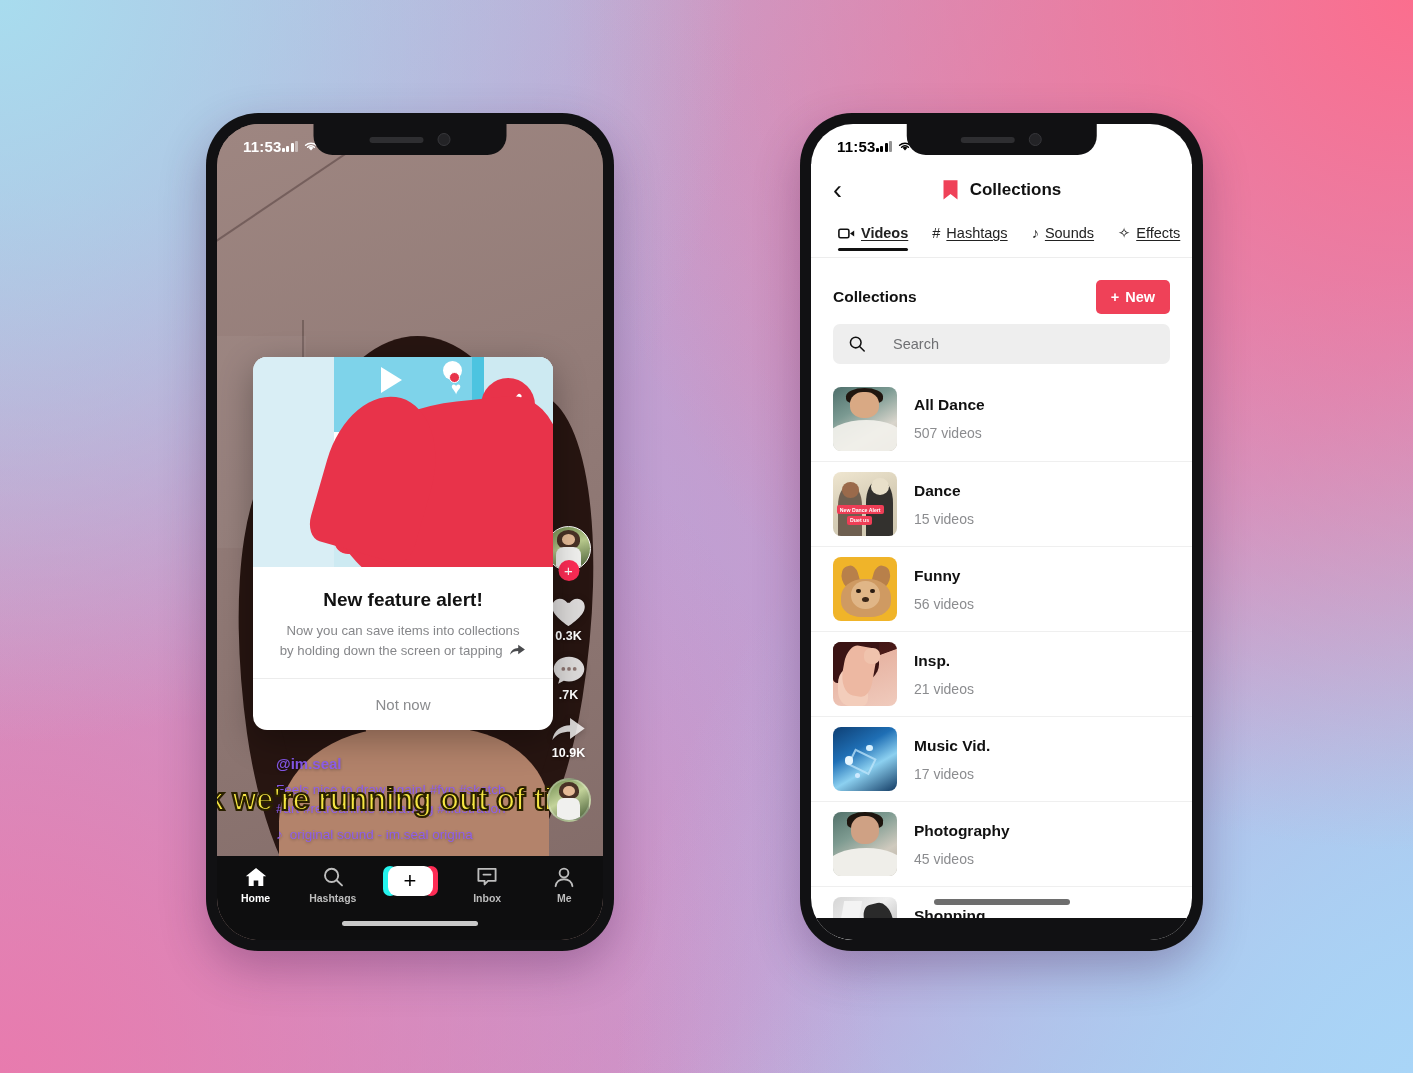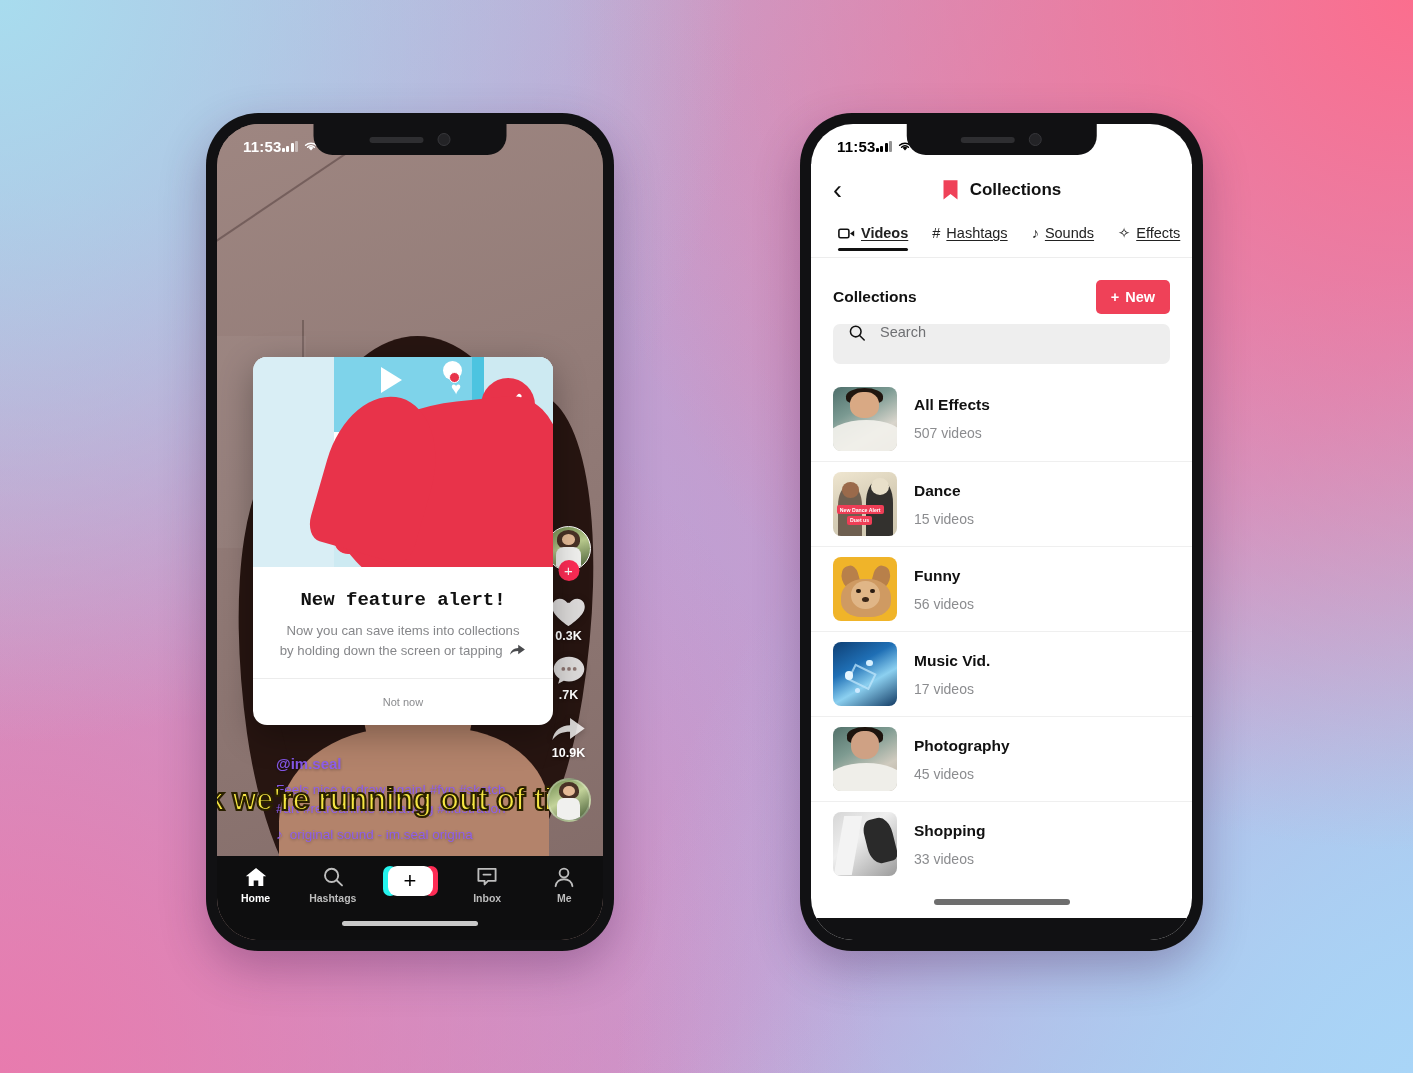--- a/index.html
+++ b/index.html
@@ -180,24 +180,24 @@
   .ill-stripe { position:absolute; left: 73%; top:0; width: 4%; height: 100%; background:#4cc4e0;}
   .ill-rightpane { position:absolute; left: 77%; top:0; width: 23%; height:100%; background:#cdeaf2;}
   .ill-badge { position:absolute; right: 6%; top: 10%; width: 54px; height: 54px; border-radius:50%;
      background:#e8334a; display:flex; align-items:center; justify-content:center;}
   .ill-badge svg { width: 30px; height: 30px; }
   .ill-hand { position:absolute; right: -4%; bottom: -14%; width: 78%; height: 92%;
      background:#e8334a; border-radius: 58% 20% 10% 48% / 46% 30% 20% 52%; transform: rotate(-6deg); }
   .ill-finger { position:absolute; left: 24%; bottom: 6%; width: 36%; height: 76%;
      background:#e8334a; border-radius: 50% 50% 14% 14%; transform: rotate(16deg); }
   .modal-body { padding: 22px 18px 18px; text-align:center; }
-  .modal-title { font-size: 19px; font-weight: 800; color:#111;font-family:Liberation Mono, monospace; }
+  .modal-title { font-size: 19px; font-weight: 800; color:#111; }
   .modal-sub { font-size: 13.2px; color:#86878a; line-height: 1.48; margin-top: 10px; }
   .modal-actions { display:flex; border-top: 1px solid #ececec; }
-  .modal-actions .btn { flex:1; text-align:center; padding: 17px 4px; font-size: 11px; }
+  .modal-actions .btn { flex:1; text-align:center; padding: 17px 4px; font-size: 15px; }
   .modal-actions .btn.sec { color: #8a8b8e; font-weight: 400; }
   .modal-actions .btn.pri { color: #111; font-weight: 800; border-left: 1px solid #ececec;}
 
   
   #phoneRight { left: 800px; top: 113px; width: 403px; height: 838px; }
   #phoneRight .screen { background:#fff; }
   .coll-status { color:#000; }
   .coll-header { position:absolute; top:40px; left:0; right:0; height: 52px;
     display:flex; align-items:center; justify-content:center; z-index: 20; background:#fff;}
   .coll-back { position:absolute; left: 22px; top: 50%; transform: translateY(-50%);
@@ -210,21 +210,21 @@
   .coll-tabs .tab .txt { text-decoration: underline; text-underline-offset: 2.4px; }
   .coll-tabs .tab.active { font-weight: 800; }
   .coll-tabs .tab.active::after { content:""; position:absolute; left:0; right:0; bottom:-1px;
     height: 3px; background:#111; border-radius: 2px;}
   .coll-sec { position:absolute; top: 150px; left:0; right:0; padding: 6px 22px 0;
     display:flex; align-items:center; justify-content:space-between; z-index: 18; }
   .coll-sec .lbl { font-size: 15.5px; font-weight: 800; color:#111;}
   .new-btn { background:#ef4158; color:#fff; font-size: 14.5px; font-weight: 800;
     padding: 9px 15px; border-radius: 5px; display:flex; gap:6px; align-items:center; }
   .coll-search { position:absolute; top: 200px; left: 22px; right: 22px; height: 40px;
-    background:#eeeeee; border-radius: 7px; display:flex; align-items:flex-start; gap: 14px;
+    background:#eeeeee; border-radius: 7px; display:flex; align-items:center; gap: 27px;
     padding: 0 15px; z-index:18; }
   .coll-search .ph { font-size: 14.5px; color:#6f7073; }
   .coll-list { position:absolute; top: 252px; left:0; right:0; bottom: 0; overflow:hidden; }
   .coll-row { display:flex; align-items:center; gap: 17px; padding: 11px 22px; height: 85px; }
   .coll-row + .coll-row { border-top: 1px solid #efefef; }
   .coll-thumb { width: 64px; height: 64px; border-radius: 8px; overflow:hidden; flex:none;
     position: relative; background:#ddd;}
   .coll-info .nm { font-size: 15.5px; font-weight: 800; color:#111; }
   .coll-info .vc { font-size: 14px; color:#8b8c8f; margin-top: 11px;}
   
@@ -525,21 +525,21 @@
 
     <div class="coll-list">
 
       <div class="coll-row">
         <div class="coll-thumb th-bath">
           <div class="h"></div>
             <div class="f"></div>
             <div class="foam"></div>
         </div>
         <div class="coll-info">
-          <div class="nm">All Effects</div>
+          <div class="nm">All Dance</div>
           <div class="vc">507 videos</div>
         </div>
       </div>
 
       <div class="coll-row">
         <div class="coll-thumb th-dance">
           <div class="p1"></div>
             <div class="p2"></div>
             <div class="hd1"></div>
             <div class="hd2"></div>
@@ -561,20 +561,32 @@
           <div class="ey"></div>
             <div class="ey r"></div>
             <div class="nz"></div>
         </div>
         <div class="coll-info">
           <div class="nm">Funny</div>
           <div class="vc">56 videos</div>
         </div>
       </div>
 
+      <div class="coll-row">
+        <div class="coll-thumb th-insp">
+          <div class="hair"></div>
+            <div class="fc"></div>
+            <div class="arm"></div>
+            <div class="fist"></div>
+        </div>
+        <div class="coll-info">
+          <div class="nm">Insp.</div>
+          <div class="vc">21 videos</div>
+        </div>
+      </div>
 
       <div class="coll-row">
         <div class="coll-thumb th-music">
           <div class="st"></div>
             <div class="s1"></div>
             <div class="s2"></div>
             <div class="s3"></div>
         </div>
         <div class="coll-info">
           <div class="nm">Music Vid.</div>

